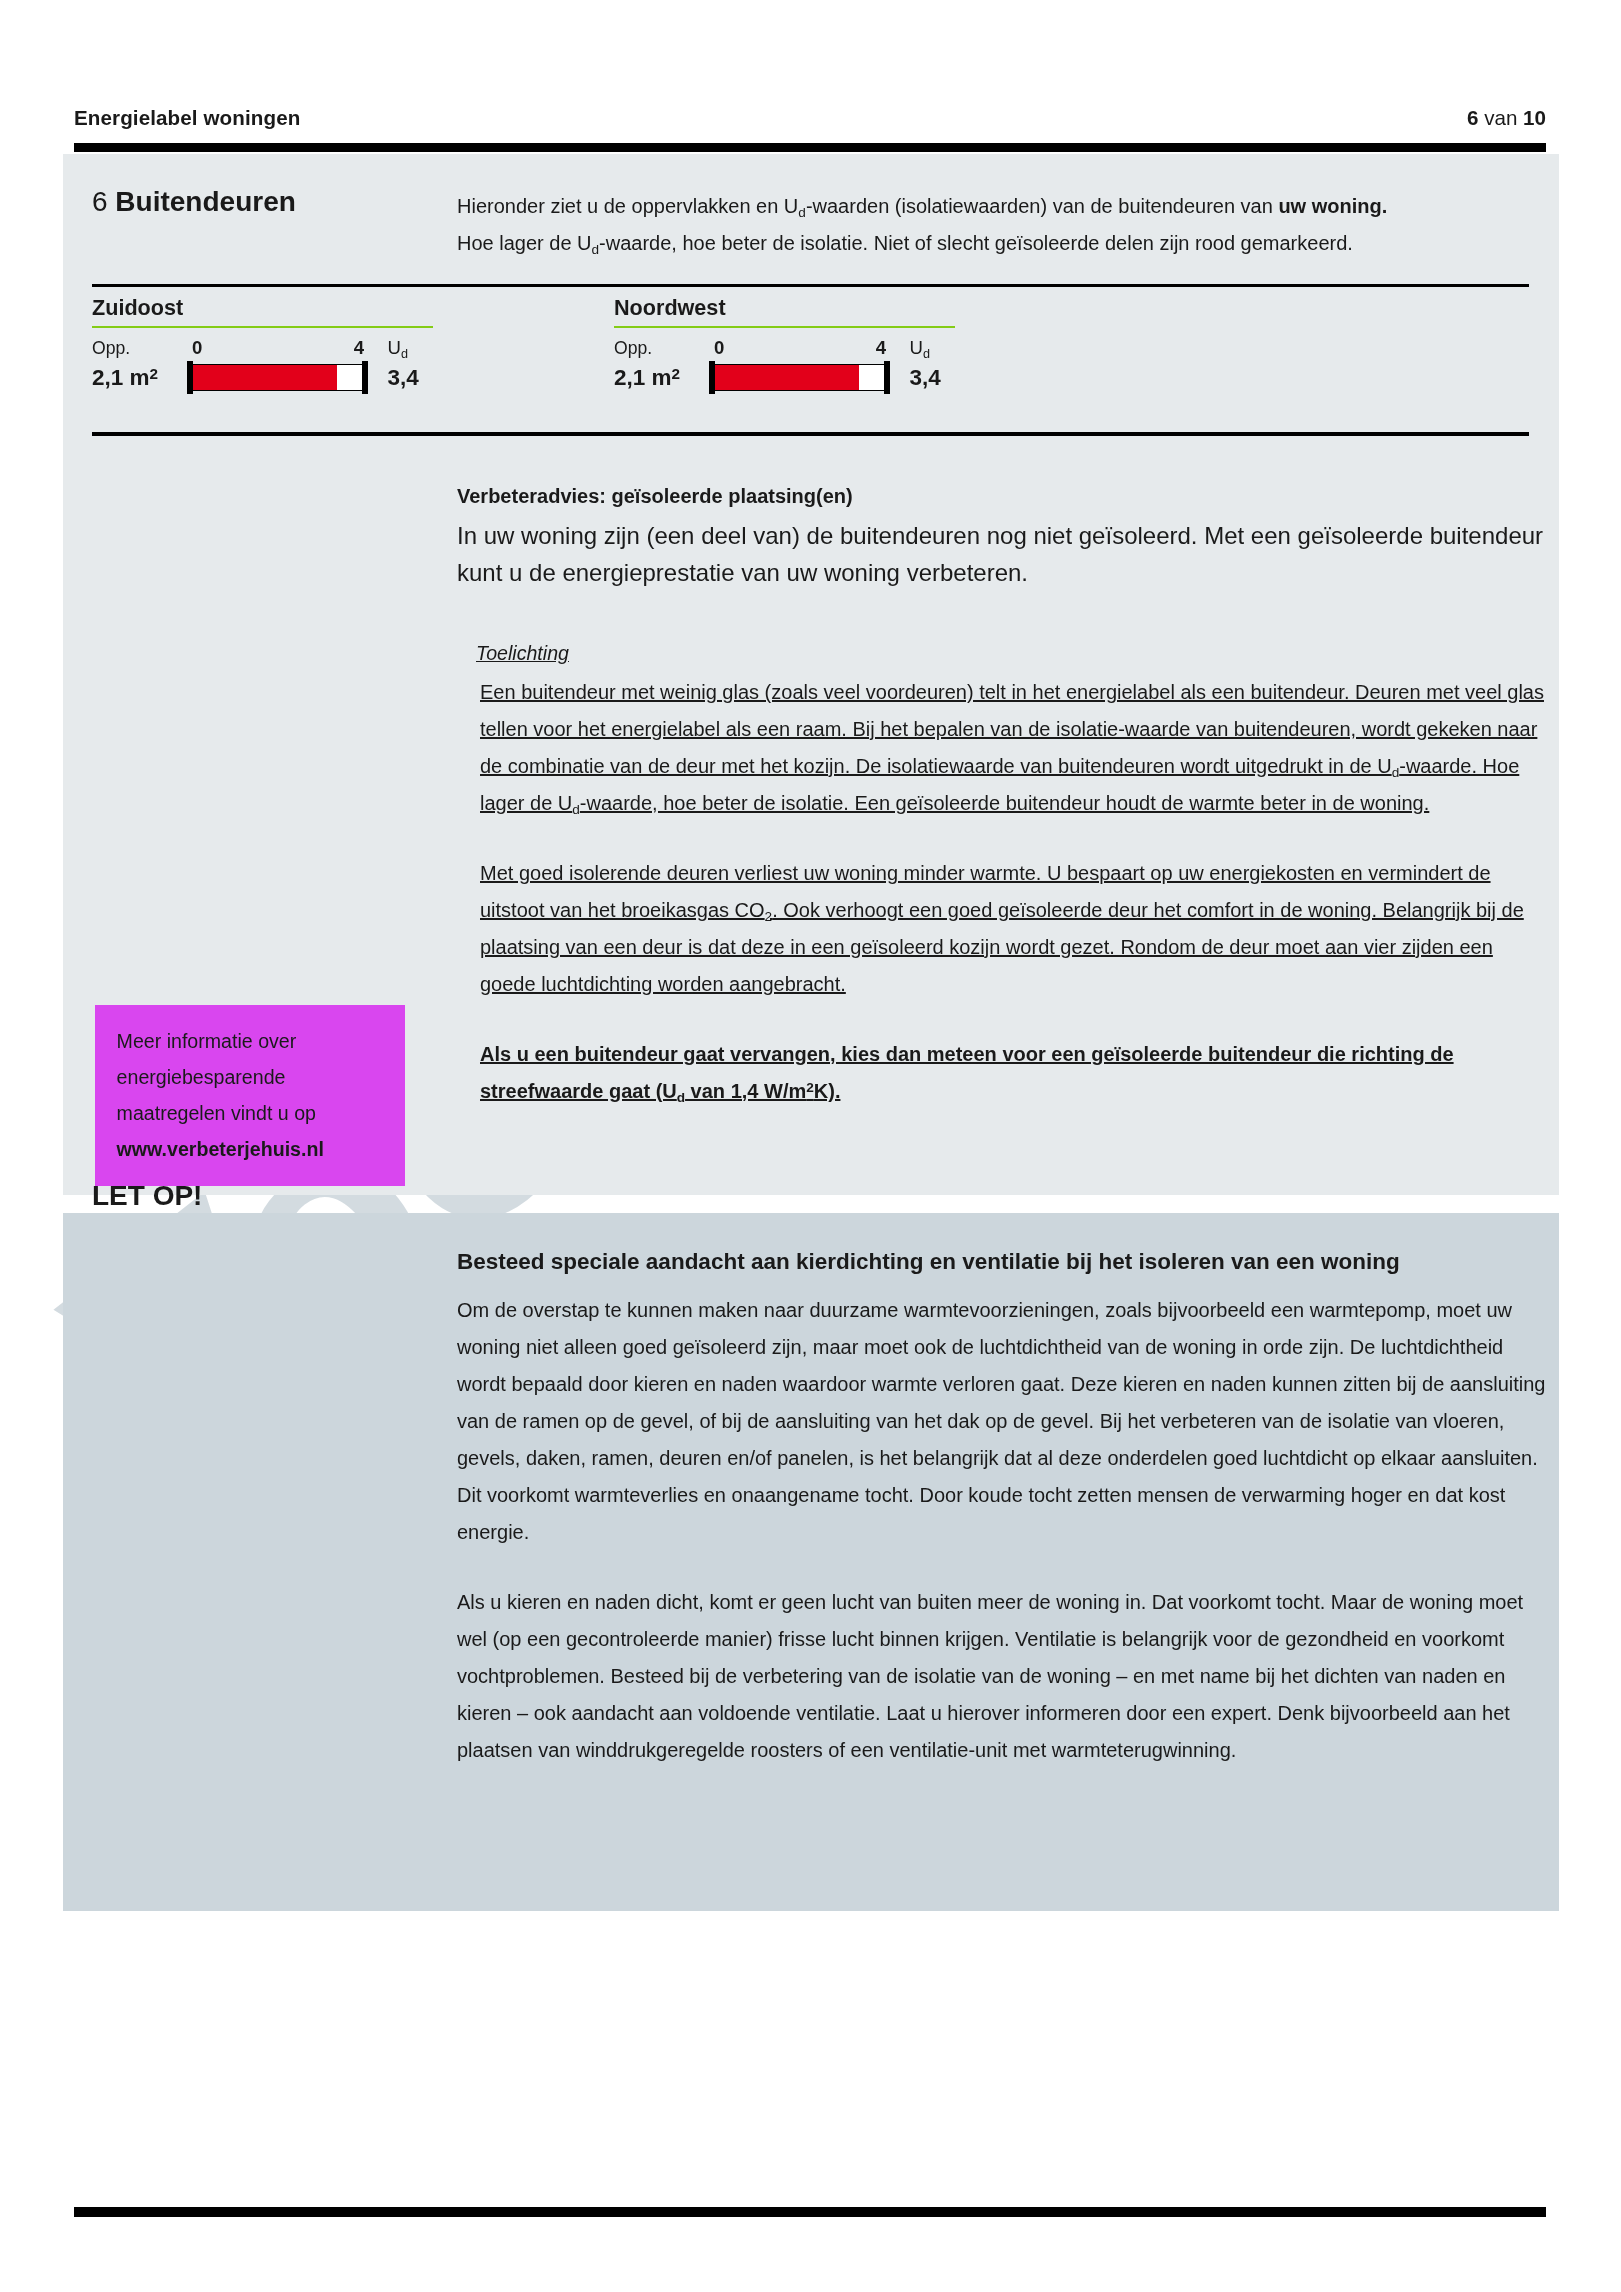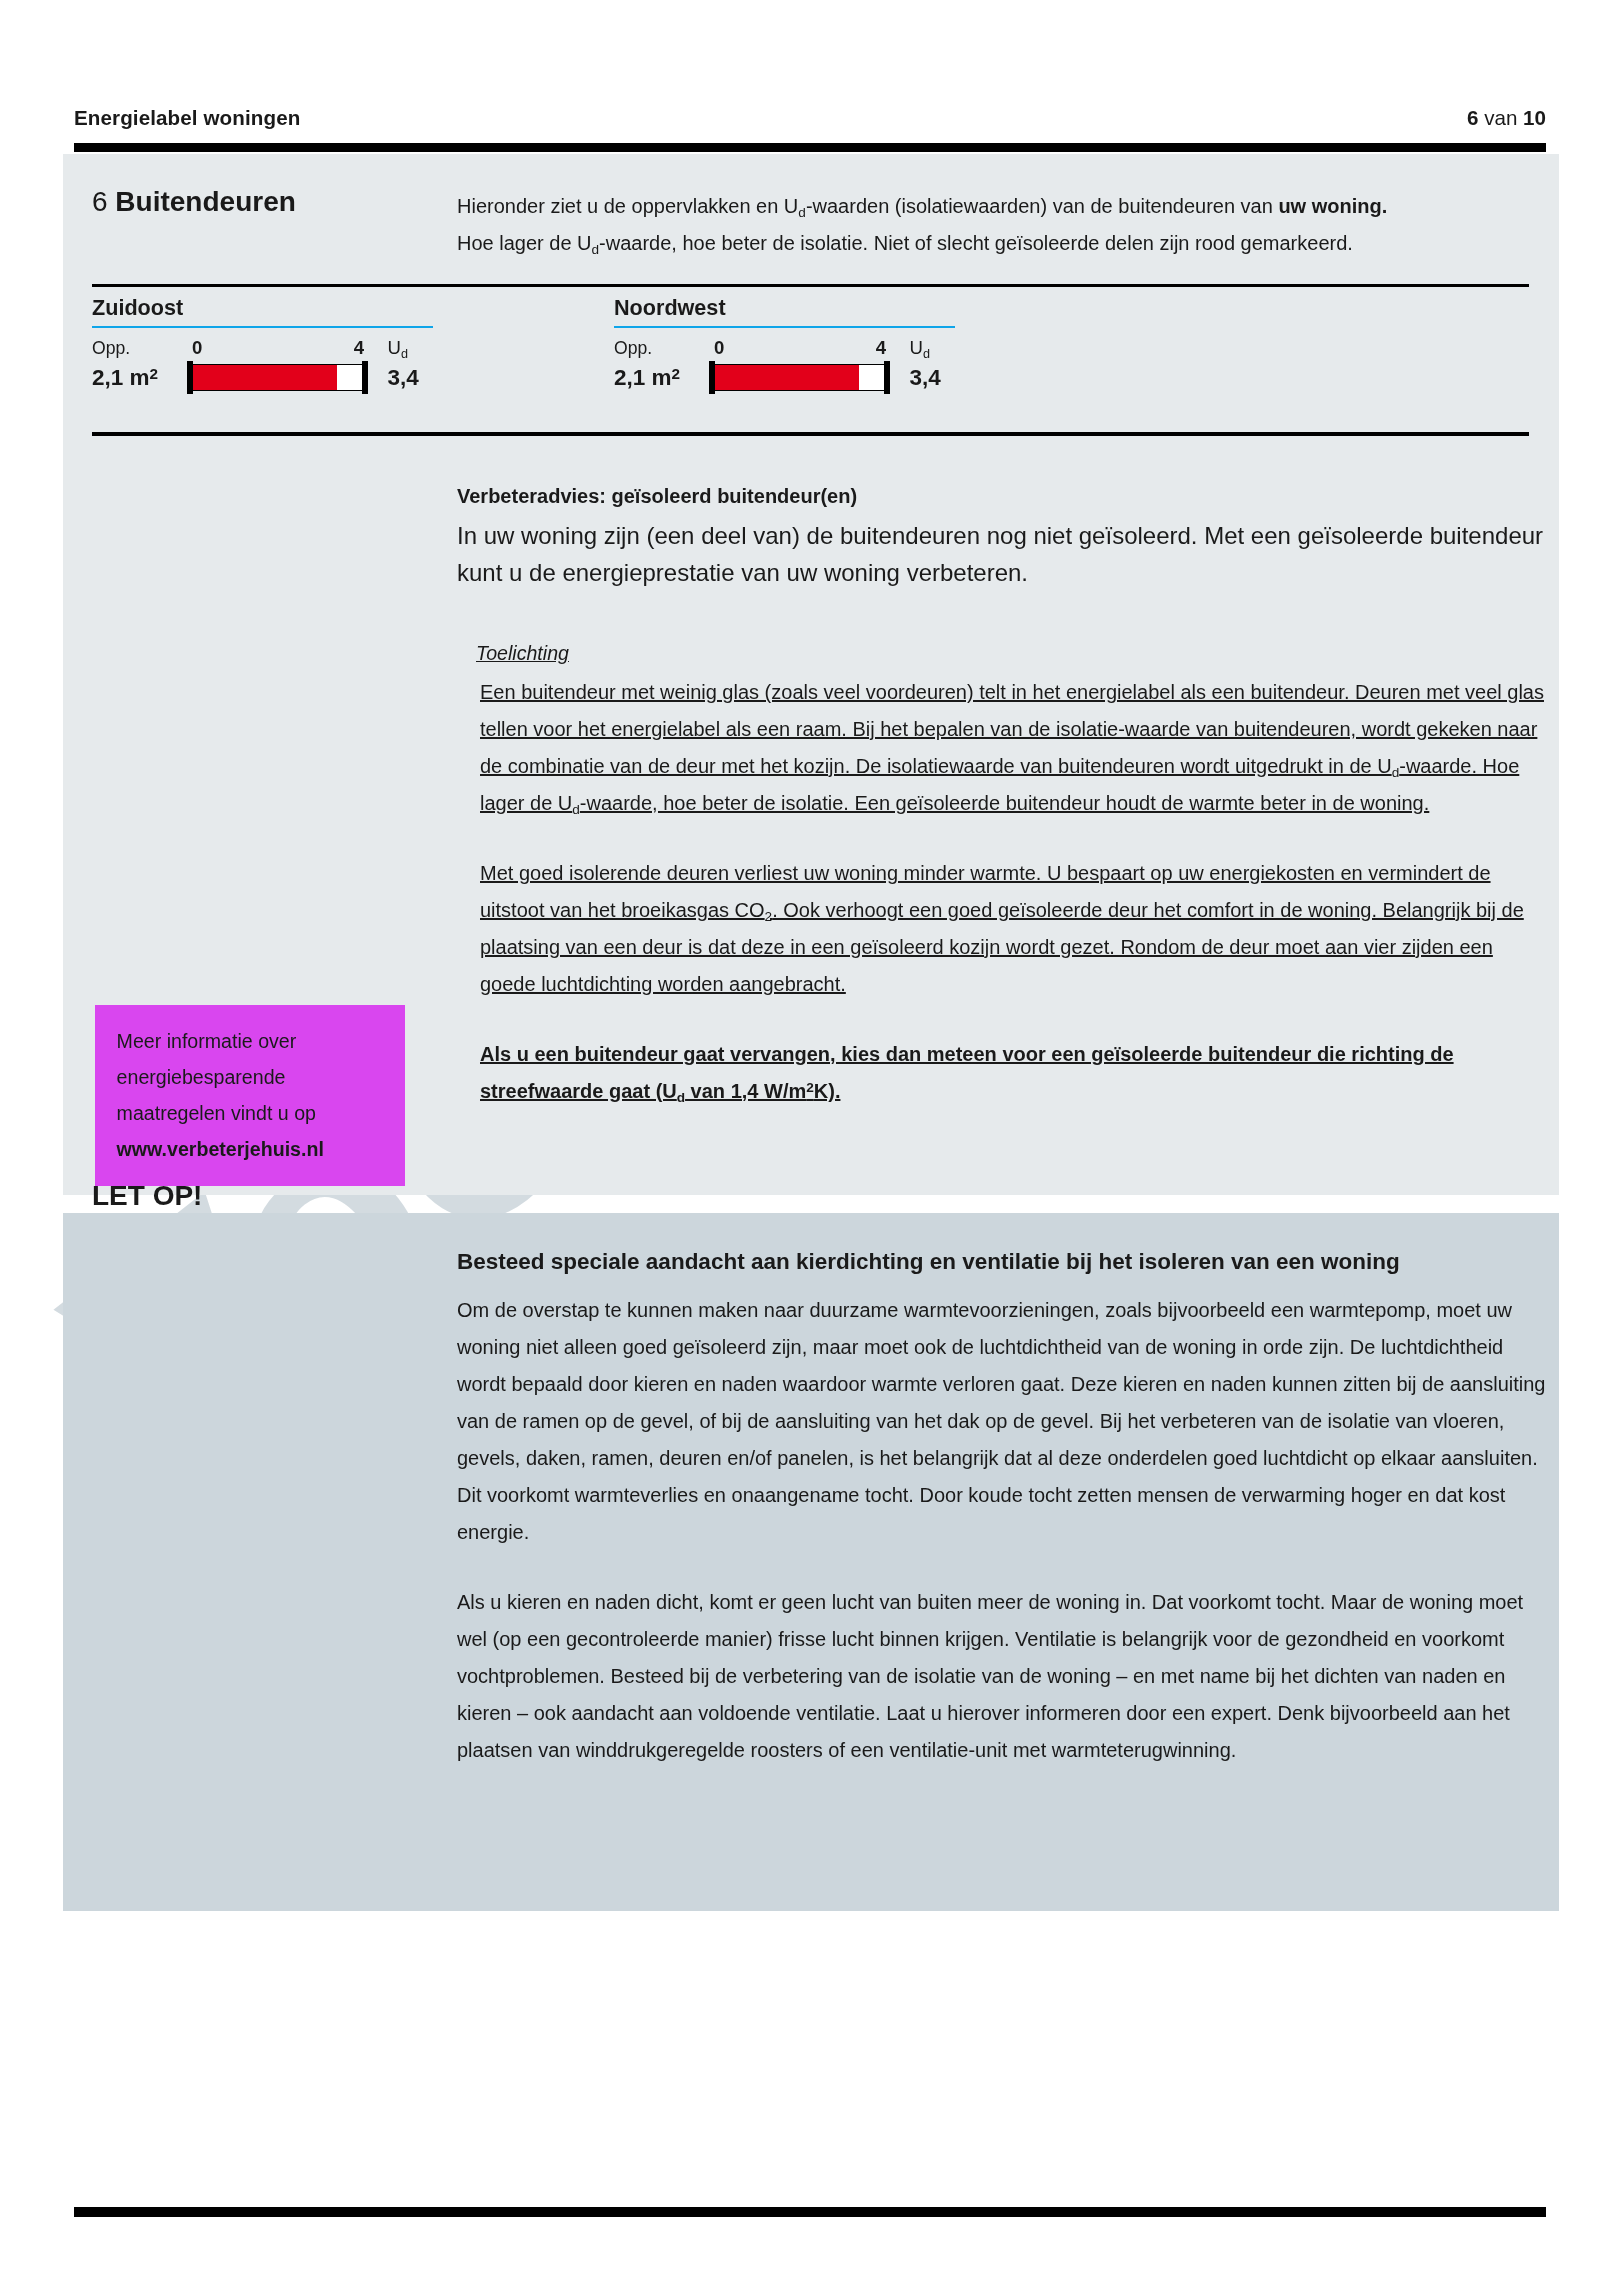--- a/index.html
+++ b/index.html
@@ -132,21 +132,21 @@
     width: 1437px;
     height: 132px;
     display: flex;
     z-index: 11;
   }
   .bar-block { width: 522px; }
   .bar-block-title {
     font-size: 21.6px;
     font-weight: bold;
     padding-bottom: 4.9px;
-    border-bottom: 2px solid #0ea5e9;
+    border-bottom: 2px solid #84cc16;
     width: 341px;
     line-height: 27.4px;
   }
   .bar-meta {
     display: flex;
     align-items: flex-end;
     margin-top: 8.8px;
     font-size: 17.6px;
   }
   .bar-meta .lbl-opp { width: 95px; }
@@ -388,21 +388,21 @@
           <div class="bar-cap"></div>
         </div>
         <div class="ud">3,4</div>
       </div>
     </div>
 
   </div>
   <div class="bars-rule-bottom"></div>
 
   <div class="advice">
-    <div class="advice-title">Verbeteradvies: geïsoleerd buitendeur(en)</div>
+    <div class="advice-title">Verbeteradvies: geïsoleerde plaatsing(en)</div>
     <div class="advice-body">In uw woning zijn (een deel van) de buitendeuren nog niet geïsoleerd. Met een geïsoleerde buitendeur kunt u de energieprestatie van uw woning verbeteren.</div>
   </div>
 
   <div class="toelichting">
     <div class="toelichting-label">Toelichting</div>
     <p><span>Een buitendeur met weinig glas (zoals veel voordeuren) telt in het energielabel als een buitendeur. Deuren met veel glas tellen voor het energielabel als een raam. Bij het bepalen van de isolatie-waarde van buitendeuren, wordt gekeken naar de combinatie van de deur met het kozijn. De isolatiewaarde van buitendeuren wordt uitgedrukt in de U</span><sub>d</sub><span>-waarde. Hoe lager de U</span><sub>d</sub><span>-waarde, hoe beter de isolatie. Een geïsoleerde buitendeur houdt de warmte beter in de woning.</span></p>
     <p><span>Met goed isolerende deuren verliest uw woning minder warmte. U bespaart op uw energiekosten en vermindert de uitstoot van het broeikasgas CO</span><sub>2</sub><span>. Ook verhoogt een goed geïsoleerde deur het comfort in de woning. Belangrijk bij de plaatsing van een deur is dat deze in een geïsoleerd kozijn wordt gezet. Rondom de deur moet aan vier zijden een goede luchtdichting worden aangebracht.</span></p>
     <p class="strong"><span>Als u een buitendeur gaat vervangen, kies dan meteen voor een geïsoleerde buitendeur die richting de streefwaarde gaat (U</span><sub>d</sub><span> van 1,4 W/m</span><sup>2</sup><span>K).</span></p>
   </div>
 

